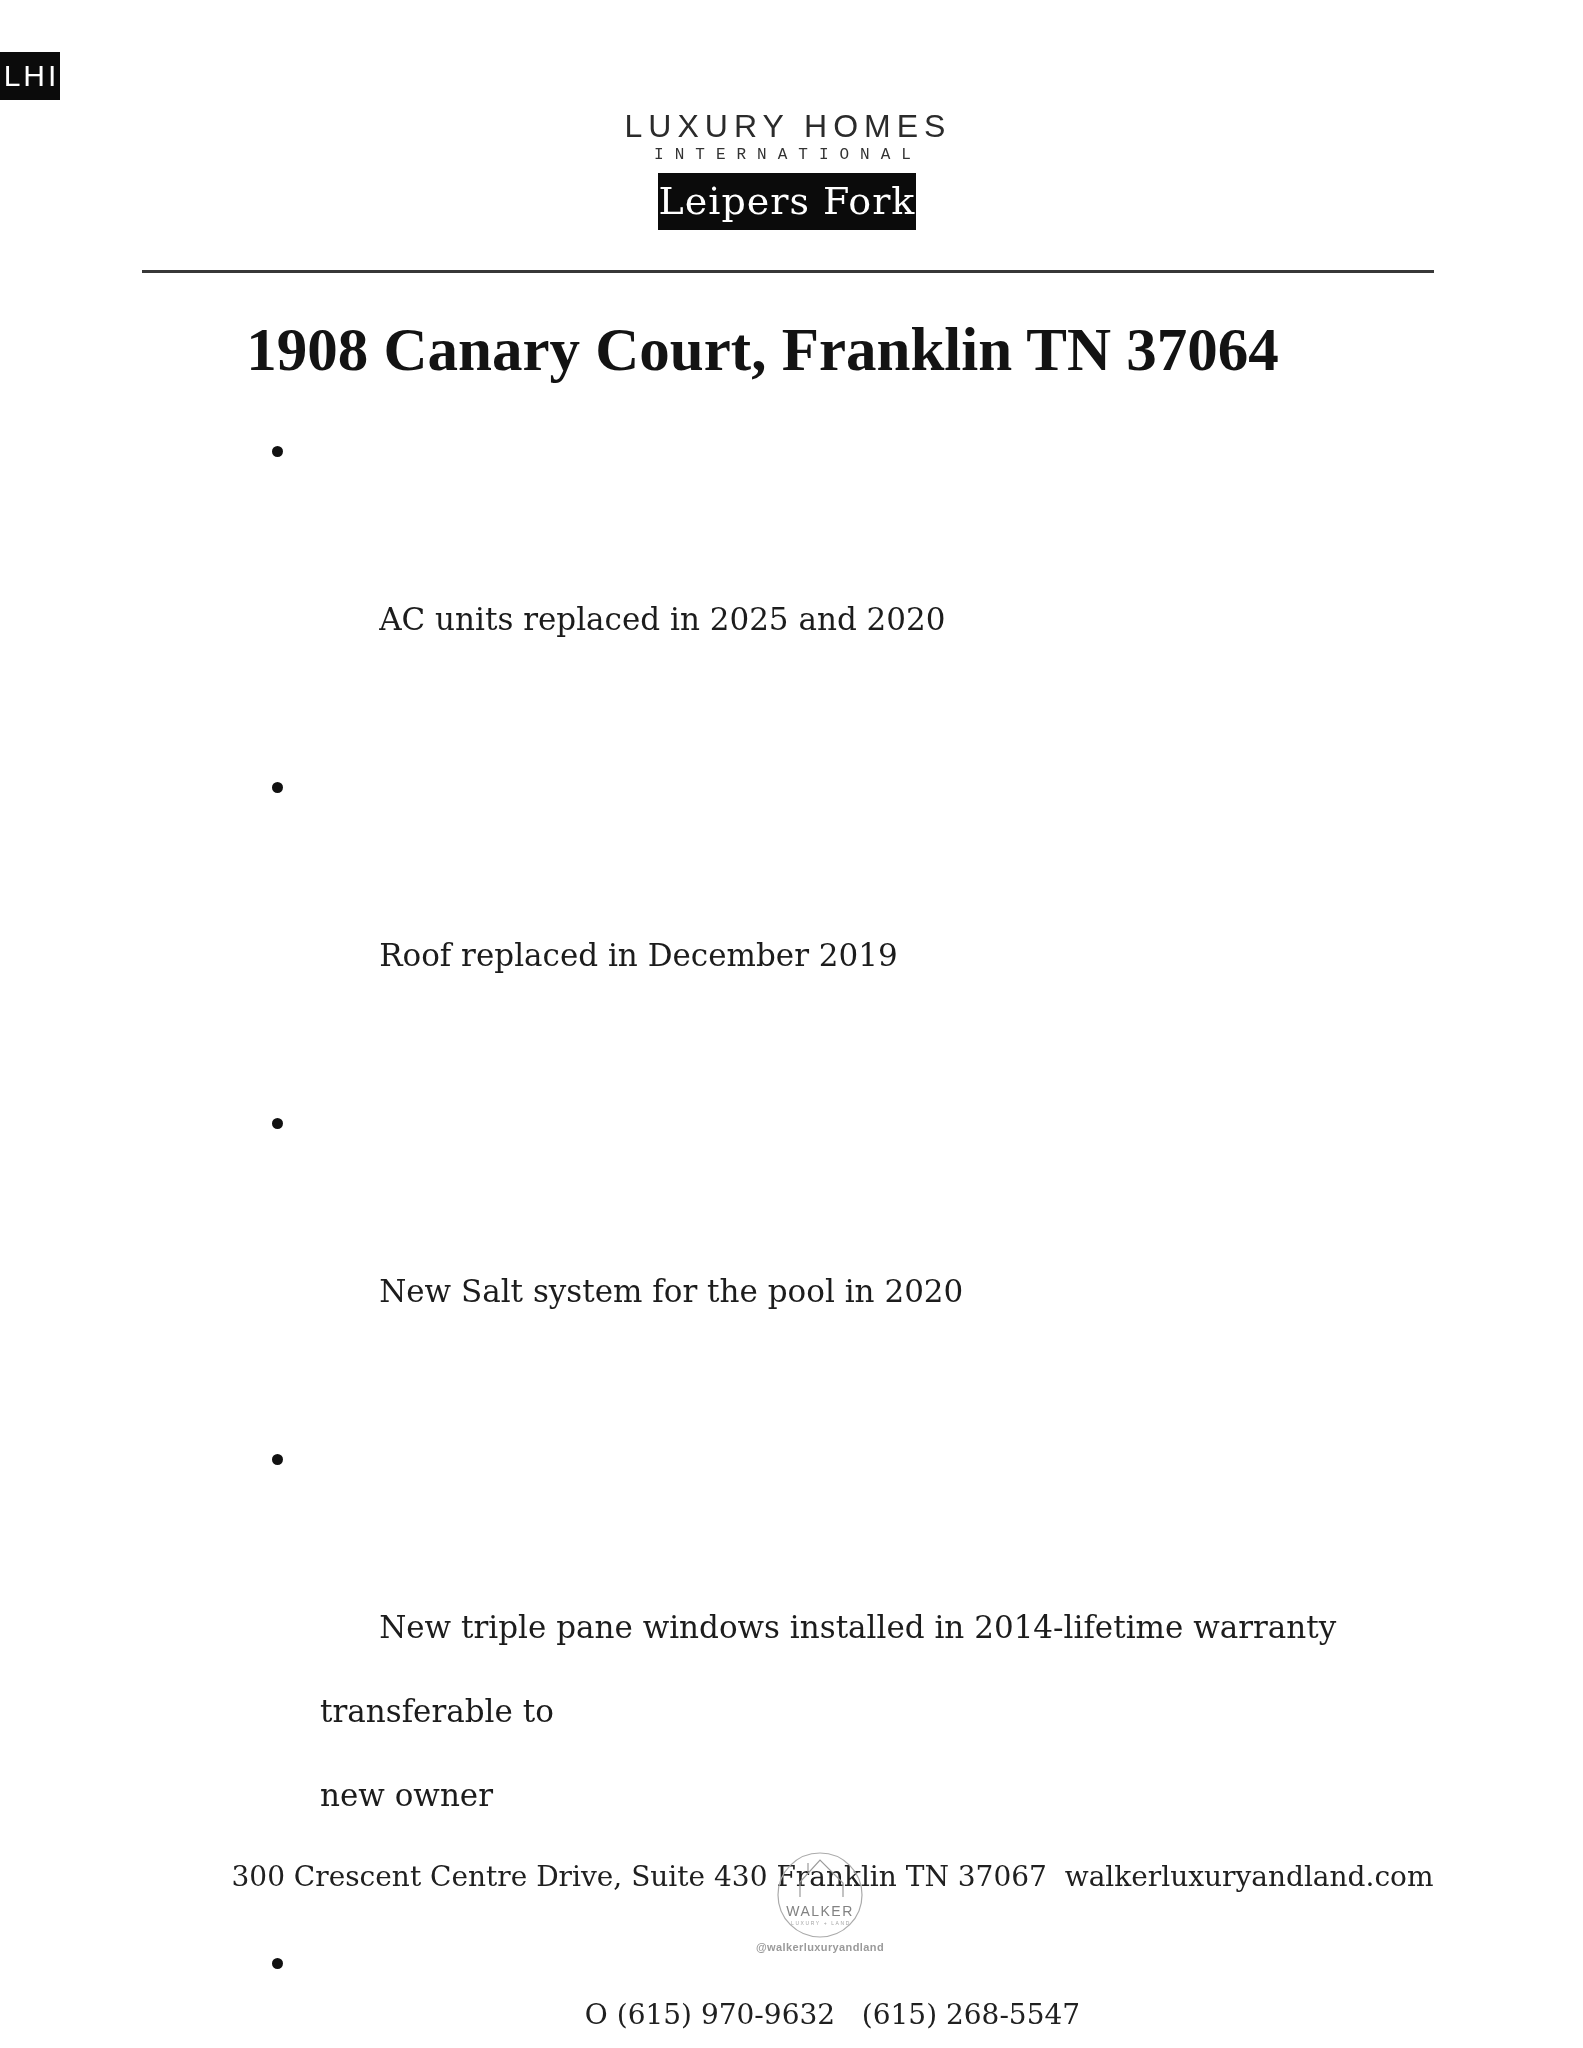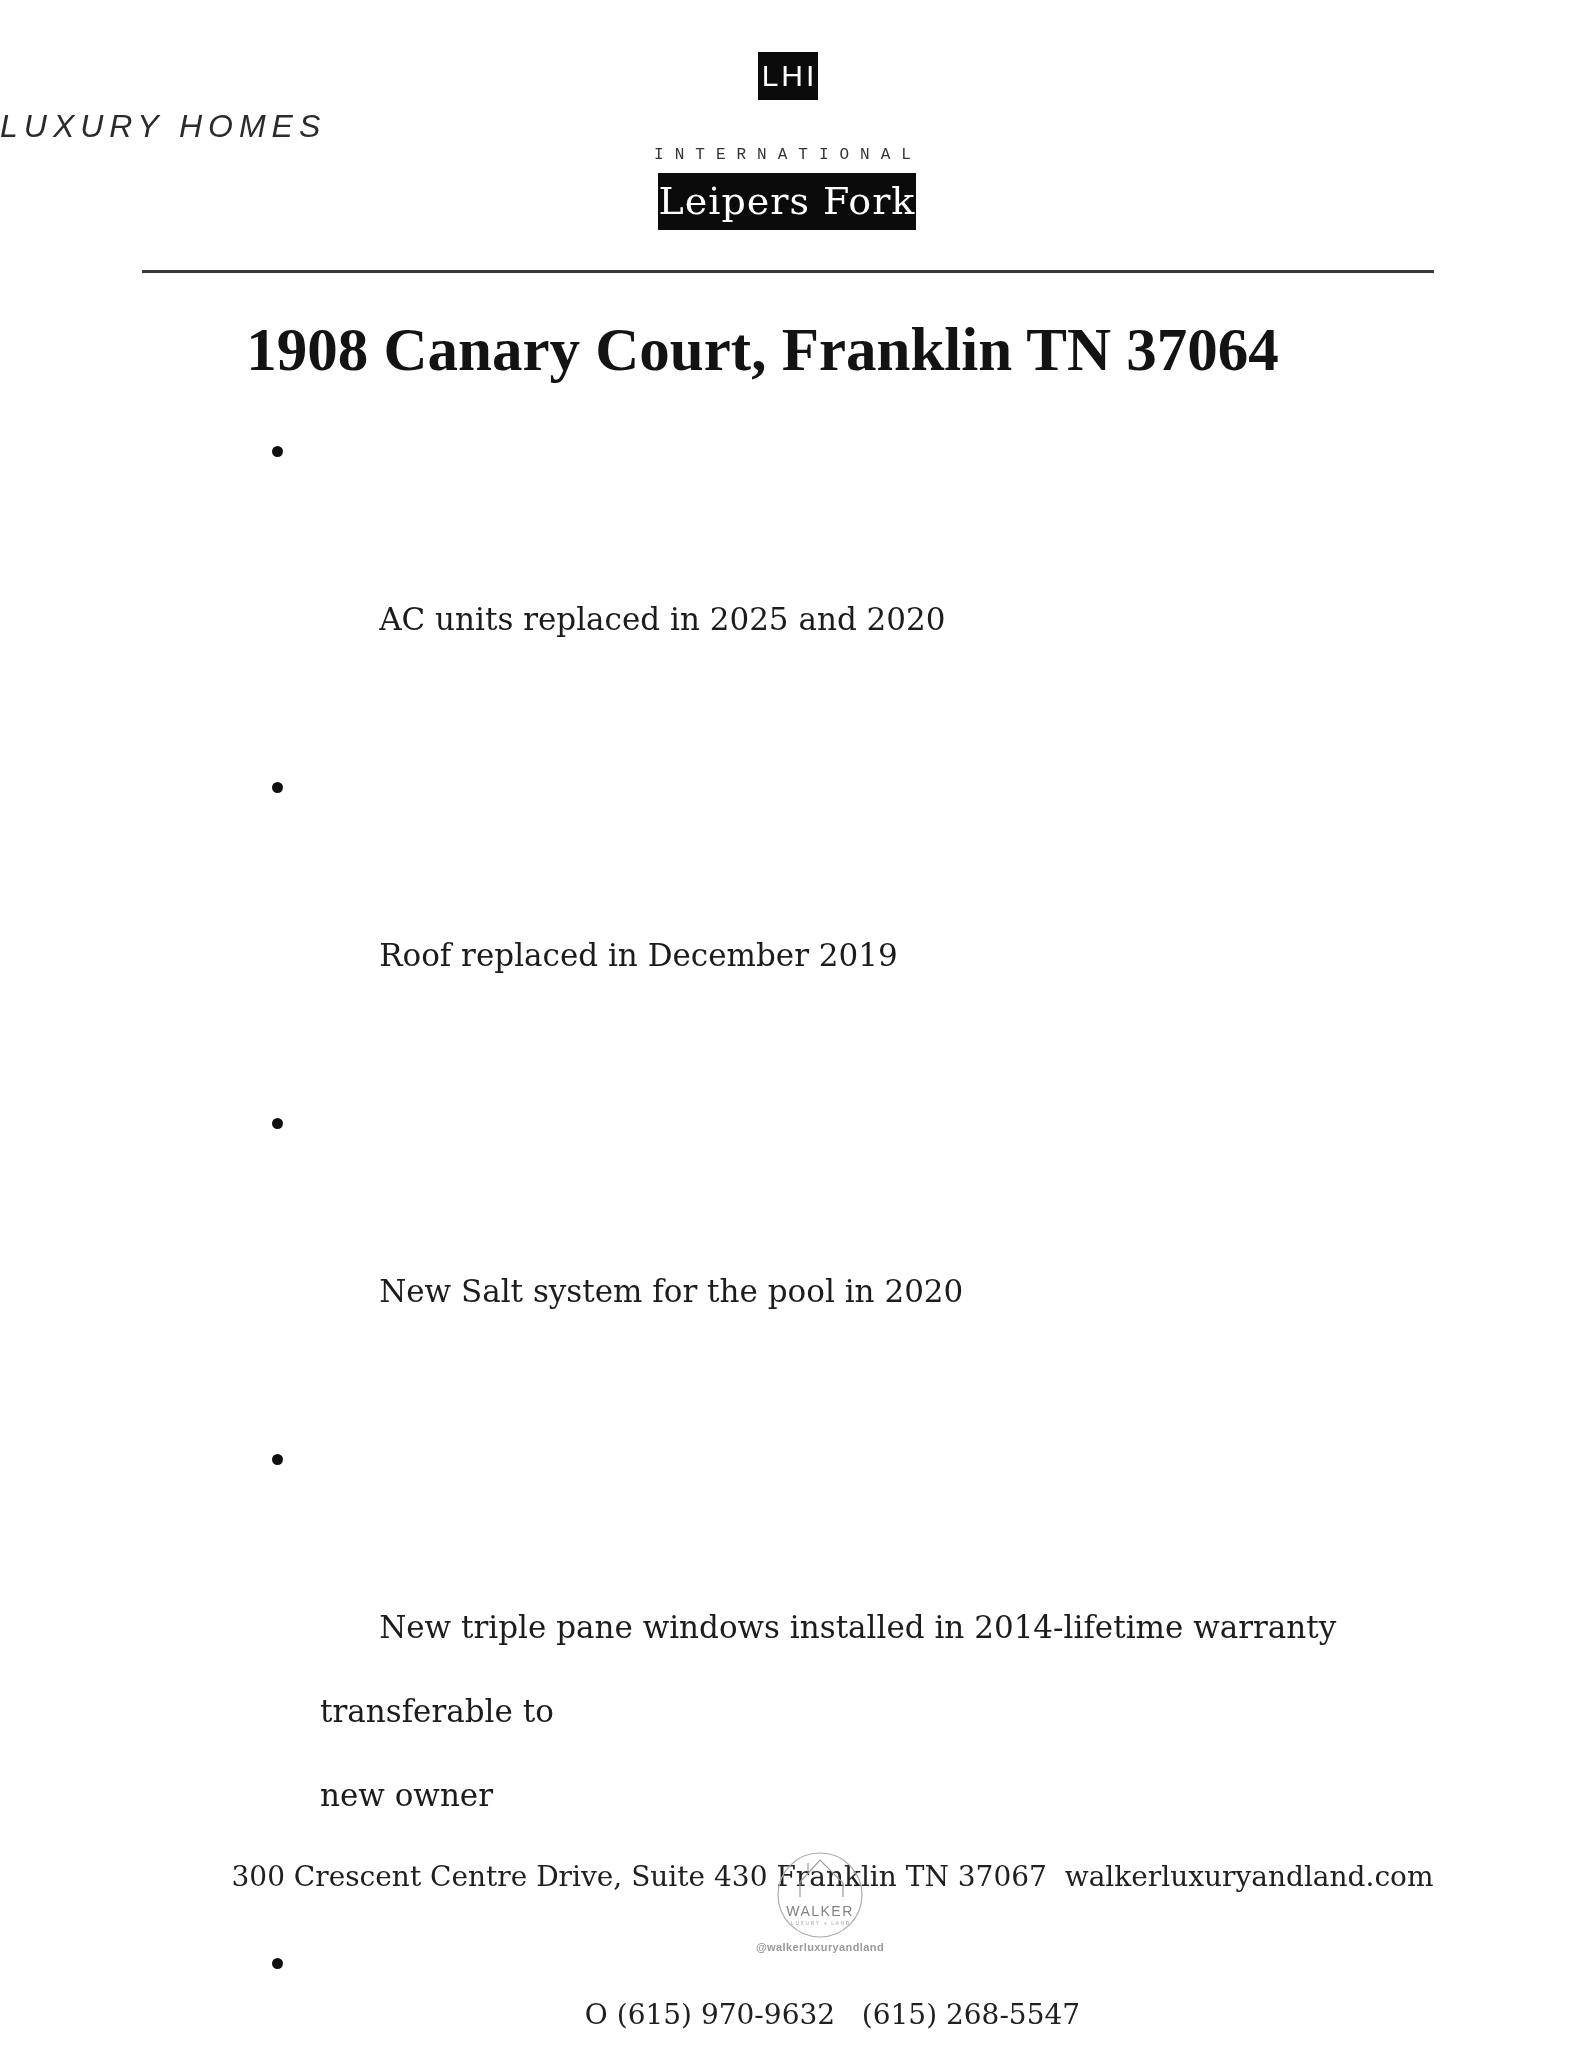--- a/index.html
+++ b/index.html
@@ -10,38 +10,38 @@
     background:#ffffff;
     font-family:"DejaVu Serif", serif;
     color:#1c1c1c;
     overflow:hidden;
     margin:0 auto;
   }
 
   
   .monogram-box {
     position:absolute; top:52px; left:0; right:7px;
-    display:flex; justify-content:center;
+    display:flex; justify-content:flex-start;
     pointer-events:none;
   }
   .monogram-inner {
     width:60px; height:48px;
     background:#0b0b0b;
     color:#ffffff;
     font-family:"Liberation Sans", sans-serif;
     font-size:30px; letter-spacing:3px;
     display:flex; align-items:center; justify-content:center;
     padding-left:3px;
   }
   .brand-line1 {
     position:absolute; top:110px; left:0; right:7px;
-    text-align:left;
+    text-align:center;
     font-family:"Liberation Sans", sans-serif;
     font-size:32px; letter-spacing:6px;
-    color:#2b2b2b; line-height:1;font-style:italic;
+    color:#2b2b2b; line-height:1;
   }
   .brand-line2 {
     position:absolute; top:147px; left:0; right:7px;
     text-align:center;
     font-family:Liberation Mono, monospace;
     font-size:16px; letter-spacing:11px;
     color:#333333; line-height:1;
   }
   .location-badge-row {
     position:absolute; top:173px; left:0; right:9px;

